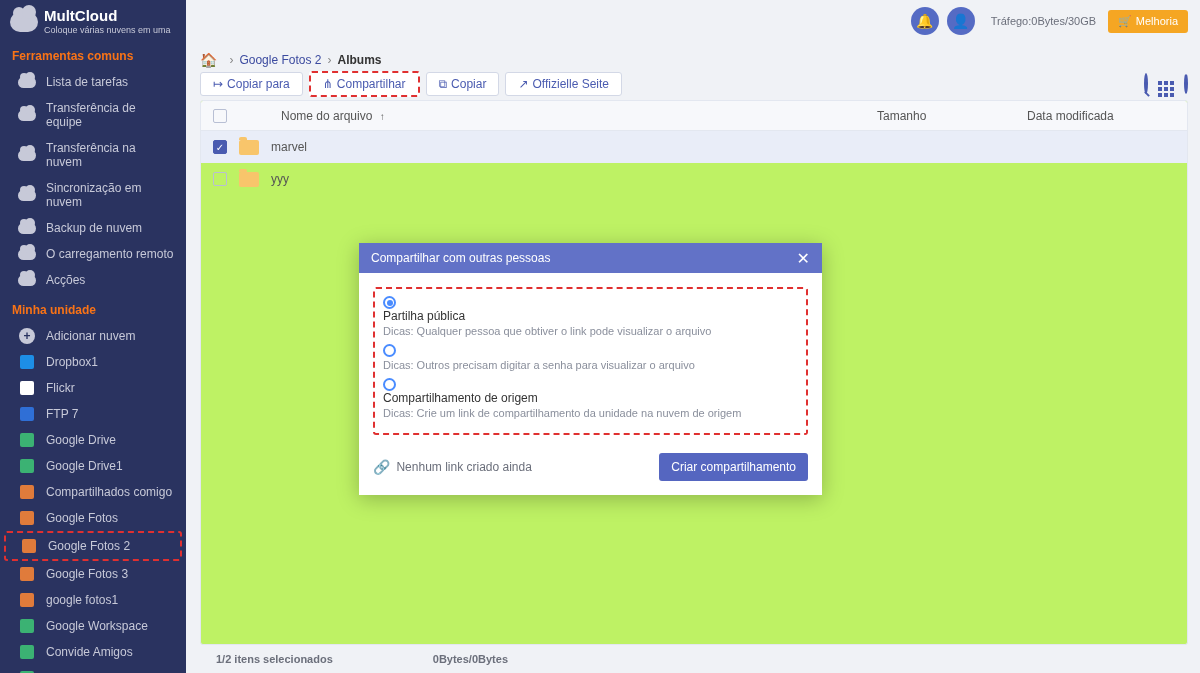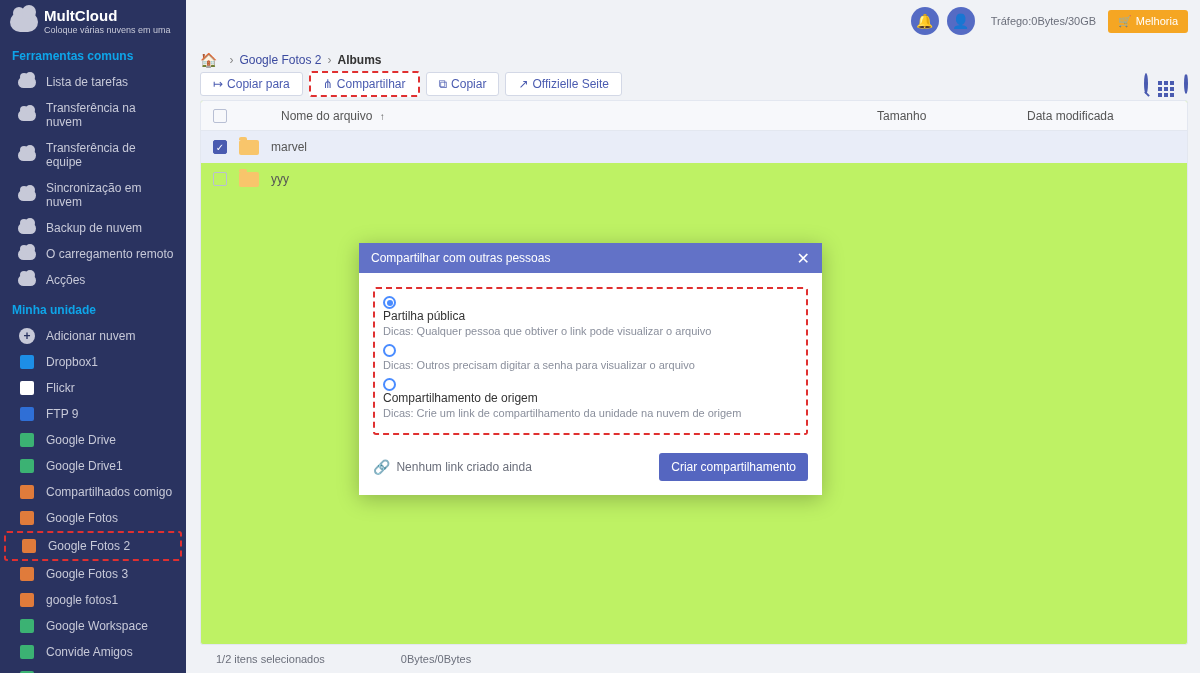--- a/index.html
+++ b/index.html
@@ -6,21 +6,21 @@
 body { width:1200px; height:673px; overflow:hidden; background:#f0f2f6; position:relative; }
 
 
 .sidebar { position:absolute; left:0; top:0; width:186px; height:673px; background:#2a3360; color:#c7c9d8; font-size:12px; overflow:hidden;}
 .logo-block { display:flex; align-items:center; padding:8px 10px 4px; }
 .logo-cloud { width:28px; height:20px; background:#c7c9d8; border-radius:12px; position:relative; margin-right:6px;}
 .logo-cloud:before { content:""; position:absolute; width:12px;height:12px;background:#c7c9d8;border-radius:50%; top:-5px; left:3px;}
 .logo-cloud:after { content:""; position:absolute; width:14px;height:14px;background:#c7c9d8;border-radius:50%; top:-7px; left:12px;}
 .logo-text { color:#fff; font-weight:bold; font-size:15px; line-height:1;}
 .logo-sub { color:#c7c9d8; font-size:9px; margin-top:2px;}
-.section-title { padding:10px 12px 6px; color:#0ea5e9; font-weight:bold; font-size:12px;}
+.section-title { padding:10px 12px 6px; color:#f97316; font-weight:bold; font-size:12px;}
 .side-item { display:flex; align-items:center; padding:6px 12px 6px 18px; cursor:pointer; font-size:12px; color:#c7c9d8;}
 .side-ic { width:18px; height:14px; margin-right:10px; display:flex; align-items:center; justify-content:center; color:#c7c9d8;}
 .cloud-sh { width:18px; height:11px; background:#c7c9d8; border-radius:7px; position:relative;}
 .cloud-sh:before{content:"";position:absolute;width:8px;height:8px;background:#c7c9d8;border-radius:50%;top:-4px;left:2px;}
 .cloud-sh:after{content:"";position:absolute;width:10px;height:10px;background:#c7c9d8;border-radius:50%;top:-5px;left:7px;}
 .sq-ic { width:14px; height:14px; border-radius:2px;}
 .red-highlight{ border:2px dashed #e03030; border-radius:3px; margin:0 4px; padding-left:14px;}
 .plus-circ{width:16px;height:16px;border-radius:50%;background:#c7c9d8;color:#2a3360;display:flex;align-items:center;justify-content:center;font-weight:bold;font-size:12px;}
 
 
@@ -51,21 +51,21 @@
 .fl-head .col-date{width:160px;}
 .fl-row{display:flex;align-items:center;height:32px;font-size:12px;color:#555;}
 .fl-row.sel{background:#e9edf8;}
 .chk{width:14px;height:14px;border:1px solid #b8bfd4;border-radius:2px;margin:0 12px;display:flex;align-items:center;justify-content:center;font-size:10px;}
 .chk.on{background:#4a5bb0;border-color:#4a5bb0;color:#fff;}
 .folder-ic{width:20px;height:15px;background:#f8c56b;border-radius:2px;margin-right:12px;position:relative;}
 .folder-ic:before{content:"";position:absolute;top:-3px;left:0;width:8px;height:3px;background:#f8c56b;border-radius:2px 2px 0 0;}
 .arrow-up{font-size:10px;margin-left:4px;}
 
 
-.status{position:absolute;left:200px;right:12px;bottom:0;height:28px;display:flex;align-items:center;font-size:11px;color:#6b6f7b;padding-left:16px;gap:76px;}
+.status{position:absolute;left:200px;right:12px;bottom:0;height:28px;display:flex;align-items:center;font-size:11px;color:#6b6f7b;padding-left:16px;gap:100px;font-weight:bold;}
 
 
 .modal{position:absolute;left:359px;top:243px;width:463px;background:#fff;box-shadow:0 4px 20px rgba(0,0,0,.25);}
 .modal-head{height:30px;background:#6272c7;color:#fff;display:flex;align-items:center;padding:0 12px;font-size:12px;}
 .modal-close{margin-left:auto;font-size:16px;cursor:pointer;}
 .modal-body{padding:14px 14px 10px;}
 .opts-red{border:2px dashed #e03030;border-radius:3px;padding:6px 8px 8px;}
 .opt{display:flex;align-items:flex-start;margin-bottom:6px;flex-direction:column;}
 .radio{width:13px;height:13px;border:2px solid #4a8cff;border-radius:50%;margin-right:8px;margin-top:1px;display:flex;align-items:center;justify-content:center;flex-shrink:0;}
 .radio.on:after{content:"";width:6px;height:6px;background:#4a8cff;border-radius:50%;}
@@ -98,27 +98,27 @@
       <div class="side-item">
         <span class="side-ic">
           <span class="cloud-sh"></span>
         </span>
         <span>Lista de tarefas</span>
       </div>
       <div class="side-item">
         <span class="side-ic">
           <span class="cloud-sh"></span>
         </span>
+        <span>Transferência de equipe</span>
+      </div>
+      <div class="side-item">
+        <span class="side-ic">
+          <span class="cloud-sh"></span>
+        </span>
         <span>Transferência na nuvem</span>
-      </div>
-      <div class="side-item">
-        <span class="side-ic">
-          <span class="cloud-sh"></span>
-        </span>
-        <span>Transferência de equipe</span>
       </div>
       <div class="side-item">
         <span class="side-ic">
           <span class="cloud-sh"></span>
         </span>
         <span>Sincronização em nuvem</span>
       </div>
       <div class="side-item">
         <span class="side-ic">
           <span class="cloud-sh"></span>
@@ -156,21 +156,21 @@
       <div class="side-item">
         <span class="side-ic">
           <span class="sq-ic" style="background:#ffffff"></span>
         </span>
         <span>Flickr</span>
       </div>
       <div class="side-item">
         <span class="side-ic">
           <span class="sq-ic" style="background:#2f6fd6"></span>
         </span>
-        <span>FTP 9</span>
+        <span>FTP 7</span>
       </div>
       <div class="side-item">
         <span class="side-ic">
           <span class="sq-ic" style="background:#3bb273"></span>
         </span>
         <span>Google Drive</span>
       </div>
       <div class="side-item">
         <span class="side-ic">
           <span class="sq-ic" style="background:#3bb273"></span>

